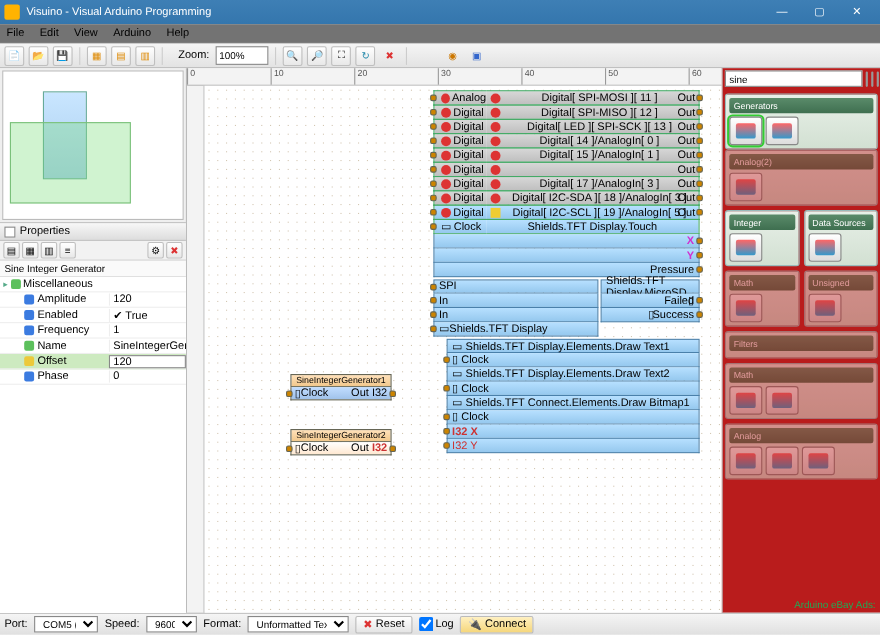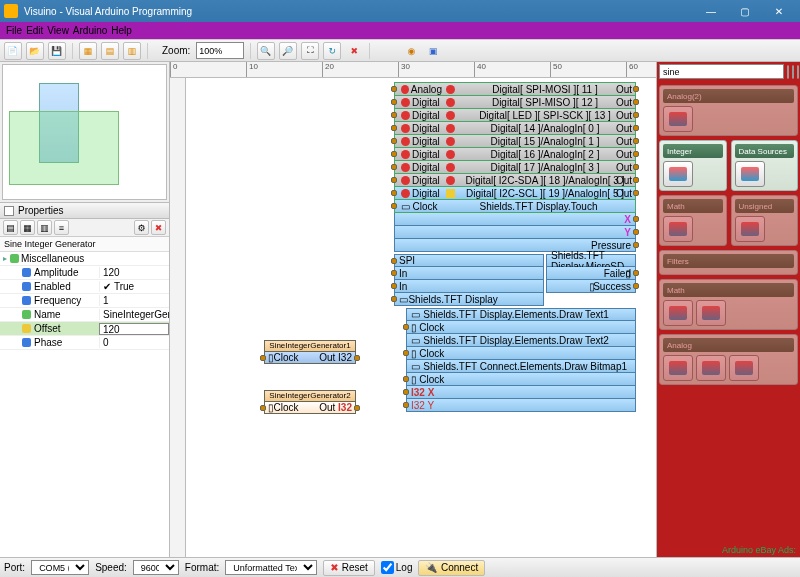--- a/index.html
+++ b/index.html
@@ -5,21 +5,21 @@
 * { margin: 0; padding: 0; box-sizing: border-box; font-family: "Segoe UI", Tahoma, sans-serif; font-size: 10px; }
 body { width: 800px; height: 577px; background: #f0f0f0; overflow: hidden; display: flex; flex-direction: column; }
 
 
 #titlebar { height: 22px; background: linear-gradient(#3e7fb5, #3476ad); color: #fff; display: flex; align-items: center; padding: 0 4px; }
 #titlebar .icon { width: 14px; height: 14px; background: #ffb300; border-radius: 2px; margin-right: 6px; }
 #titlebar .spacer { flex: 1; }
 #titlebar .winbtn { width: 34px; height: 22px; display: flex; align-items: center; justify-content: center; color: #fff; cursor: pointer; }
 
 
-#menubar { height: 18px; background: #a21caf; display: flex; align-items: center; padding: 0 4px; border-bottom: 1px solid #ccc; }
+#menubar { height: 18px; background: #737373; display: flex; align-items: center; padding: 0 4px; gap: 10px; border-bottom: 1px solid #ccc; }
 .menuitem { padding: 0 2px; cursor: default; }
 
 
 #toolbar { height: 22px; background: linear-gradient(#f5f5f5,#e3e3e3); border-bottom: 1px solid #bbb; display: flex; align-items: center; padding: 0 4px; gap: 4px; }
 .tb-btn { width: 18px; height: 18px; border: 1px solid #bfbfbf; border-radius: 2px; background: linear-gradient(#fff,#e8e8e8); display: flex; align-items: center; justify-content: center; font-size: 9px; }
 .zoom-label { margin-left: 8px; margin-right: 2px; }
 .zoom-combo { width: 48px; height: 17px; border: 1px solid #888; background: #fff; font-size: 9px; padding: 0 2px; }
 .tb-sep { width: 1px; height: 16px; background: #ccc; margin: 0 2px; }
 
 
@@ -316,21 +316,20 @@
                 </div>
               </div>
               <div class="halfrow" style="margin-top: -1px;">
                 <div class="port" style="max-width:48px;border-right:none">
                   <span class="pin l"></span>
                   <span class="tiny-icon ti-red" style="margin-left:6px"></span>
                   <span style="margin-left:2px">Digital</span>
                 </div>
                 <div class="port">
                   <span class="tiny-icon ti-red" style="margin-left:4px"></span>
-                  <span class="label">Digital[ 16 ]/AnalogIn[ 2 ]</span>
                   <span class="outlabel">Out</span>
                   <span class="pin r"></span>
                 </div>
               </div>
               <div class="halfrow" style="margin-top: -1px;">
                 <div class="port" style="max-width:48px;border-right:none">
                   <span class="pin l"></span>
                   <span class="tiny-icon ti-red" style="margin-left:6px"></span>
                   <span style="margin-left:2px">Digital</span>
                 </div>
@@ -488,20 +487,31 @@
 
   <div id="rightcol">
     <div class="rsearch">
       <input value="sine" style="">
       <span class="rb"></span>
       <span class="rb"></span>
       <span class="rb"></span>
       <span class="rb"></span>
     </div>
     <div id="palette-groups">
+        <div class="pgroup">
+          <div class="pg-title">Generators</div>
+          <div class="pg-body">
+            <div class="pitem sel">
+              <div class="pc" style="background: linear-gradient(rgb(255, 102, 102), rgb(51, 153, 204));"></div>
+            </div>
+            <div class="pitem">
+              <div class="pc" style="background: linear-gradient(rgb(255, 102, 102), rgb(51, 153, 204));"></div>
+            </div>
+          </div>
+        </div>
         <div class="pgroup dim">
           <div class="pg-title">Analog(2)</div>
           <div class="pg-body">
             <div class="pitem">
               <div class="pc" style="background: linear-gradient(rgb(255, 102, 102), rgb(51, 153, 204));"></div>
             </div>
           </div>
         </div>
         <div class="prow2" style="margin-top: 4px;">
           <div class="pgroup">

